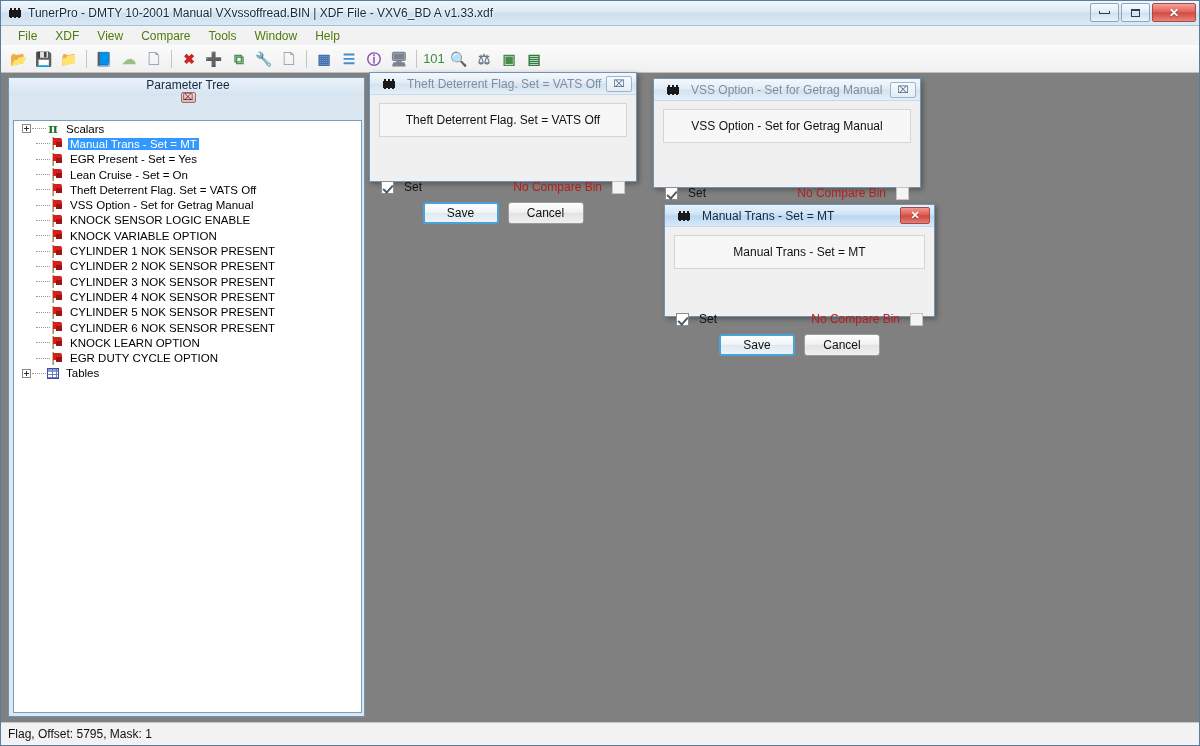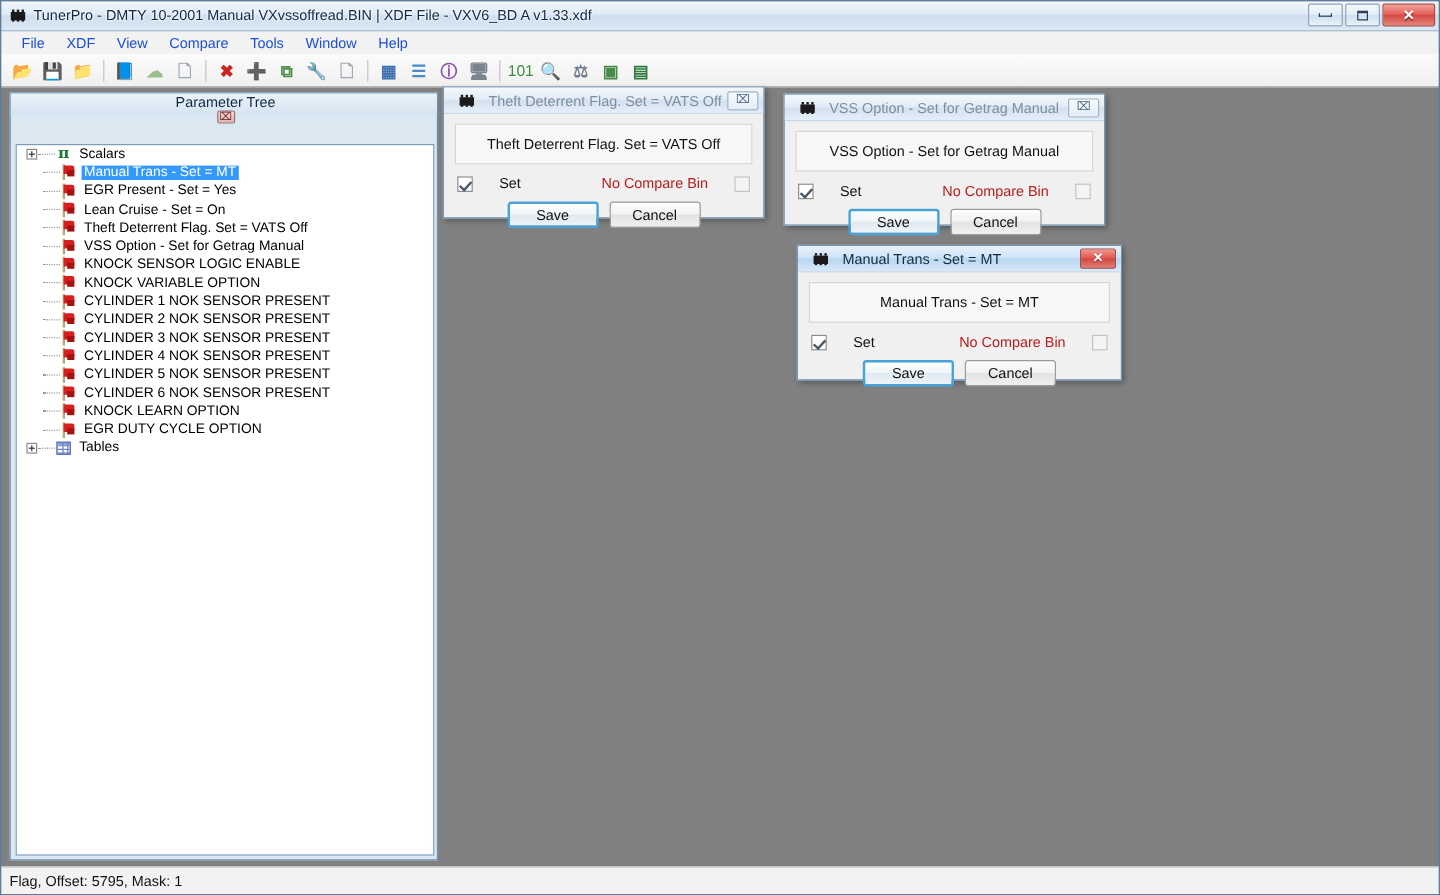--- a/index.html
+++ b/index.html
@@ -55,21 +55,21 @@
   .wbtn .x-glyph { color: #fff; font-size: 12px; font-weight: bold; line-height: 1;
     text-shadow: 0 1px 1px rgba(0,0,0,.45); }
 
   
   .menubar {
     position: absolute; left: 0; top: 25px; width: 1198px; height: 19px;
     background: #f2f2f2;
     display: flex; align-items: center; padding-left: 8px;
   }
   .menuitem {
-    font-size: 12px; color: #1d4ed8; padding: 1px 9px; cursor: default; white-space: nowrap;
+    font-size: 12px; color: #4d7c0f; padding: 1px 9px; cursor: default; white-space: nowrap;
   }
 
   
   .toolbar {
     position: absolute; left: 0; top: 44px; width: 1198px; height: 28px;
     background: linear-gradient(to bottom, #fbfbfb 0%, #f0f0f0 100%);
     border-bottom: 1px solid #bfbfbf;
     display: flex; align-items: center; padding-left: 6px; gap: 1px;
   }
   .tbtn {
@@ -186,21 +186,21 @@
   .dlg-body { padding: 8px 9px 9px 9px; }
   .dlg-valuebox {
     border: 1px solid #d5d5d5; background: #f7f7f7;
     height: 34px; display: flex; align-items: center; justify-content: center;
     font-size: 12px; color: #111;
   }
   .dlg-row {
     display: flex; align-items: center; justify-content: space-between;
     margin-top: 9px; padding: 0 2px;
   }
-  .chkwrap { display: flex; align-items: center; gap: 22px; }
+  .chkwrap { display: flex; align-items: center; gap: 10px; margin-top: 34px; }
   .chk {
     width: 13px; height: 13px; border: 1px solid #8d8d8d; background: #fff;
     position: relative; flex: none;
   }
   .chk.checked::after {
     content: ""; position: absolute; left: 3px; top: 1px;
     width: 4px; height: 8px; border: solid #4a5b6b; border-width: 0 2px 2px 0;
     transform: rotate(42deg);
   }
   .chk.disabled { background: #f4f4f4; border-color: #c3c3c3; }

